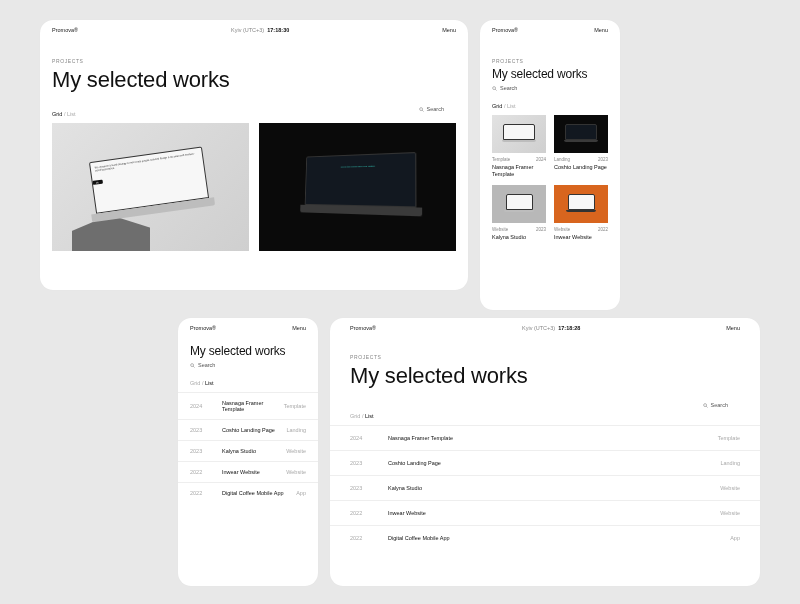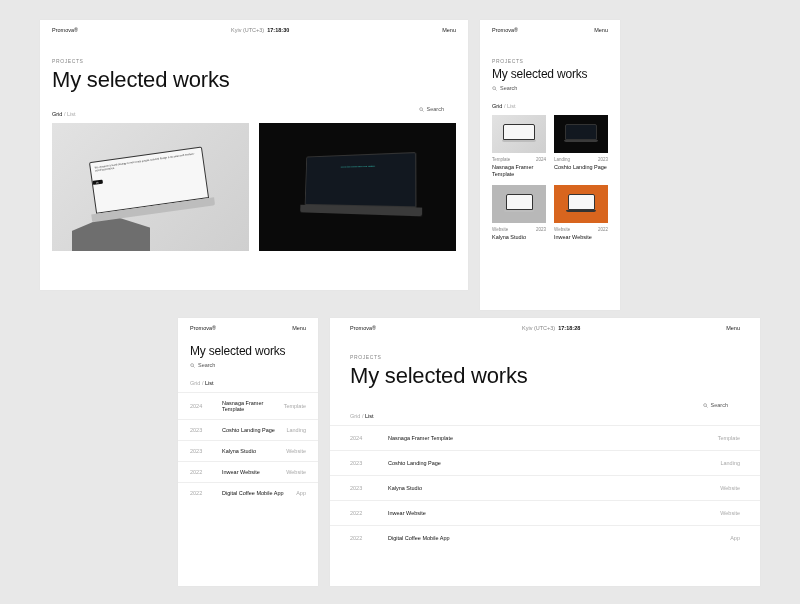--- a/index.html
+++ b/index.html
@@ -10,20 +10,21 @@
     width: 800px;
     height: 604px;
     overflow: hidden;
     position: relative;
     font-size: 7px;
   }
   .panel {
     background: #fff;
     position: absolute;
     box-shadow: 0 0 1px rgba(0,0,0,.05);
+    border-radius: 13px;
   }
   .hdr {
     display: flex;
     justify-content: space-between;
     align-items: center;
     padding: 7px 12px;
     font-size: 5.5px;
     color: #1a1a1a;
   }
   .hdr .mid { color: #888; }

